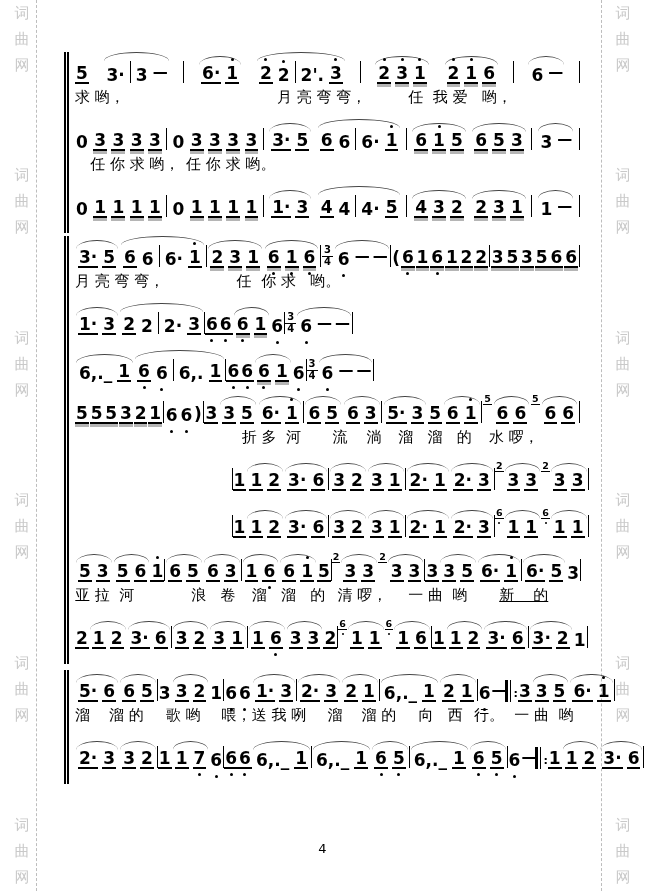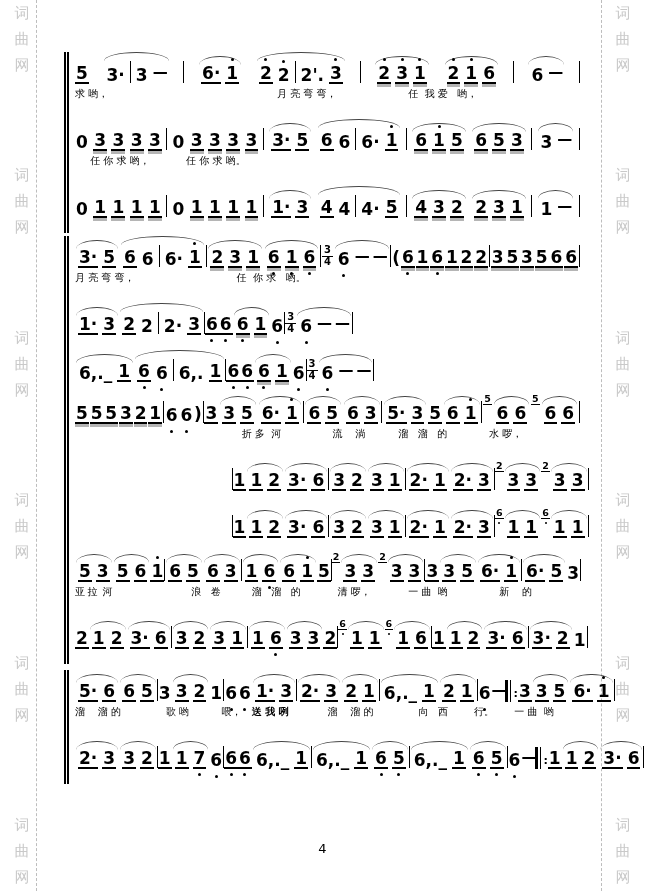--- a/index.html
+++ b/index.html
@@ -32,21 +32,21 @@
   .gr i.db{bottom:-6px;width:2px;height:2px;margin-left:-1px;}
   .bar{width:1px;height:22px;background:#000;margin-bottom:1px;}
   .paren{font-size:17px;font-weight:bold;line-height:1.2;}
   .dsh{font-size:15px;font-weight:bold;line-height:1;margin-bottom:4px;letter-spacing:-1px;}
   .tsig{display:flex;flex-direction:column;align-items:center;font-size:10px;font-weight:bold;line-height:1.05;margin-bottom:1px;}
   .tsig .num{border-bottom:1px solid #000;padding:0 2px;}
   .rep{display:flex;align-items:flex-end;gap:2px;}
   .rep .thick{width:3px;height:22px;background:#000;}
   .rep .thin{width:1px;height:22px;background:#000;}
   .rep .dots{font-size:11px;font-weight:bold;line-height:1;margin-bottom:3px;}
-  .lyrics{position:relative;height:16px;margin-top:4px;font-size:10px;line-height:1.2;}
+  .lyrics{position:relative;height:16px;margin-top:4px;font-size:15px;line-height:1.2;}
   .lyrics .seg{position:absolute;top:0;white-space:pre;}
   .pagenum{position:absolute;left:0;right:0;top:841px;text-align:center;font-size:13px;}
 </style>
 </head>
 <body>
 
 <div class="sheet">
   <div class="wm wm-left" id="wmL" style="color: rgb(201, 201, 201);">
       <div class="wm-group">
         <span class="ch">词</span>
@@ -584,26 +584,26 @@
             </span>
             <i class="bar"></i>
             <span class="slur">
               <span class="nt u1">6·</span>
               <span class="nt u1">5</span>
             </span>
             <span class="nt">3</span>
             <i class="bar"></i>
           </div>
           <div class="lyrics">
-            <span class="seg" style="left: 0%; font-family: Liberation Serif, serif;">亚 拉  河</span>
+            <span class="seg" style="left: 0%;">亚 拉  河</span>
             <span class="seg" style="left: 23%;">浪   卷</span>
             <span class="seg" style="left: 35%;">溜   溜   的</span>
             <span class="seg" style="left: 52%;">清 啰，</span>
             <span class="seg" style="left: 66%;">一 曲  哟</span>
-            <span class="seg" style="left: 84%;">新    的</span>
+            <span class="seg" style="left: 84%; text-decoration: underline;">新    的</span>
           </div>
         </div>
         <div class="vline">
           <div class="nline">
             <span class="nt u1">2</span>
             <span class="slur">
               <span class="nt u1">1</span>
               <span class="nt u1">2</span>
             </span>
             <span class="slur">
@@ -719,21 +719,21 @@
             <span class="slur">
               <span class="nt u1">6·</span>
               <span class="nt u1">1<i class="da"></i></span>
             </span>
             <i class="bar"></i>
           </div>
           <div class="lyrics">
             <span class="seg" style="left: 0%;">溜    溜 的</span>
             <span class="seg" style="left: 18%;">歌 哟</span>
             <span class="seg" style="left: 29%;">喂，</span>
-            <span class="seg" style="left: 35%; font-weight: bold;">送 我 咧</span>
+            <span class="seg" style="left: 35%;">送 我 咧</span>
             <span class="seg" style="left: 50%;">溜    溜 的</span>
             <span class="seg" style="left: 68%;">向   西</span>
             <span class="seg" style="left: 79%;">行。</span>
             <span class="seg" style="left: 87%;">一 曲  哟</span>
           </div>
         </div>
         <div class="vline">
           <div class="nline">
             <span class="slur">
               <span class="nt u1">2·</span>

